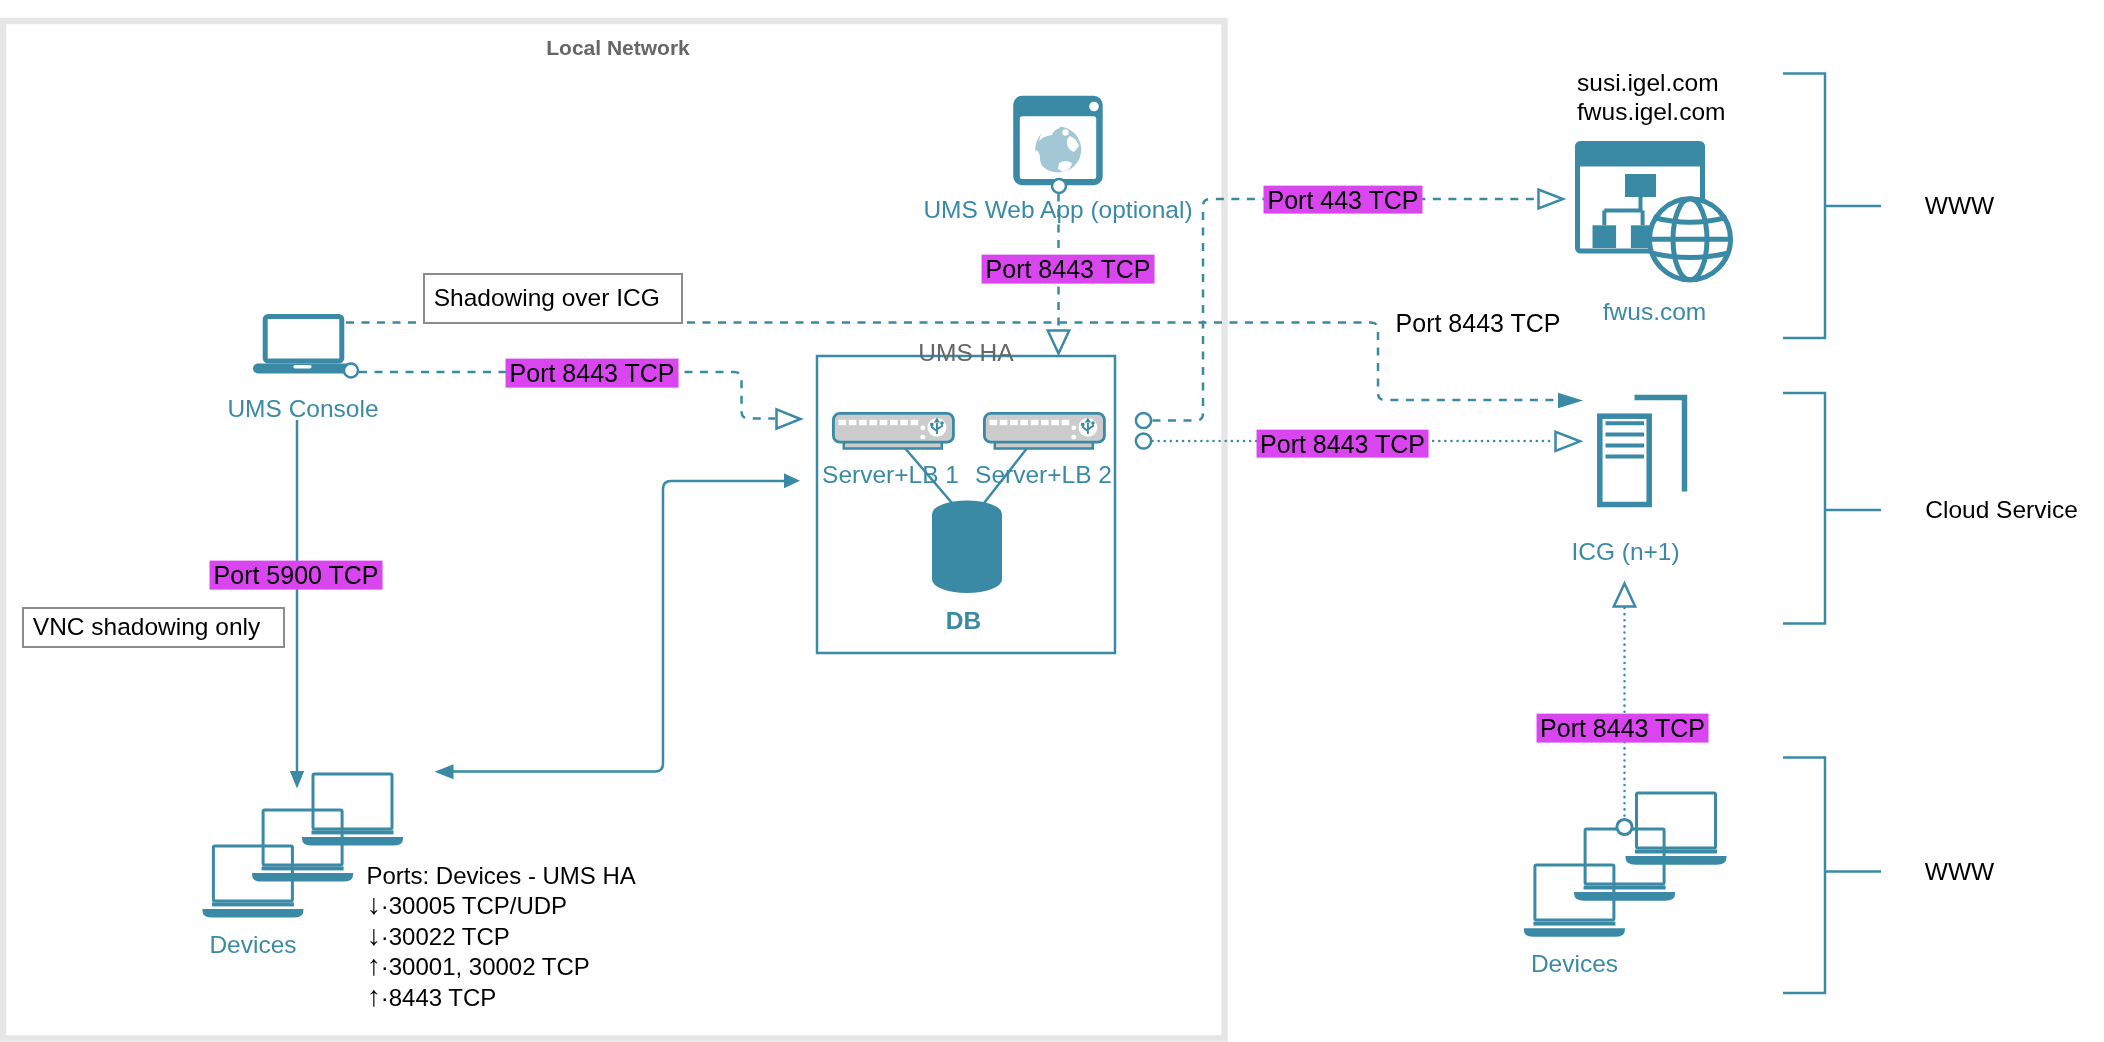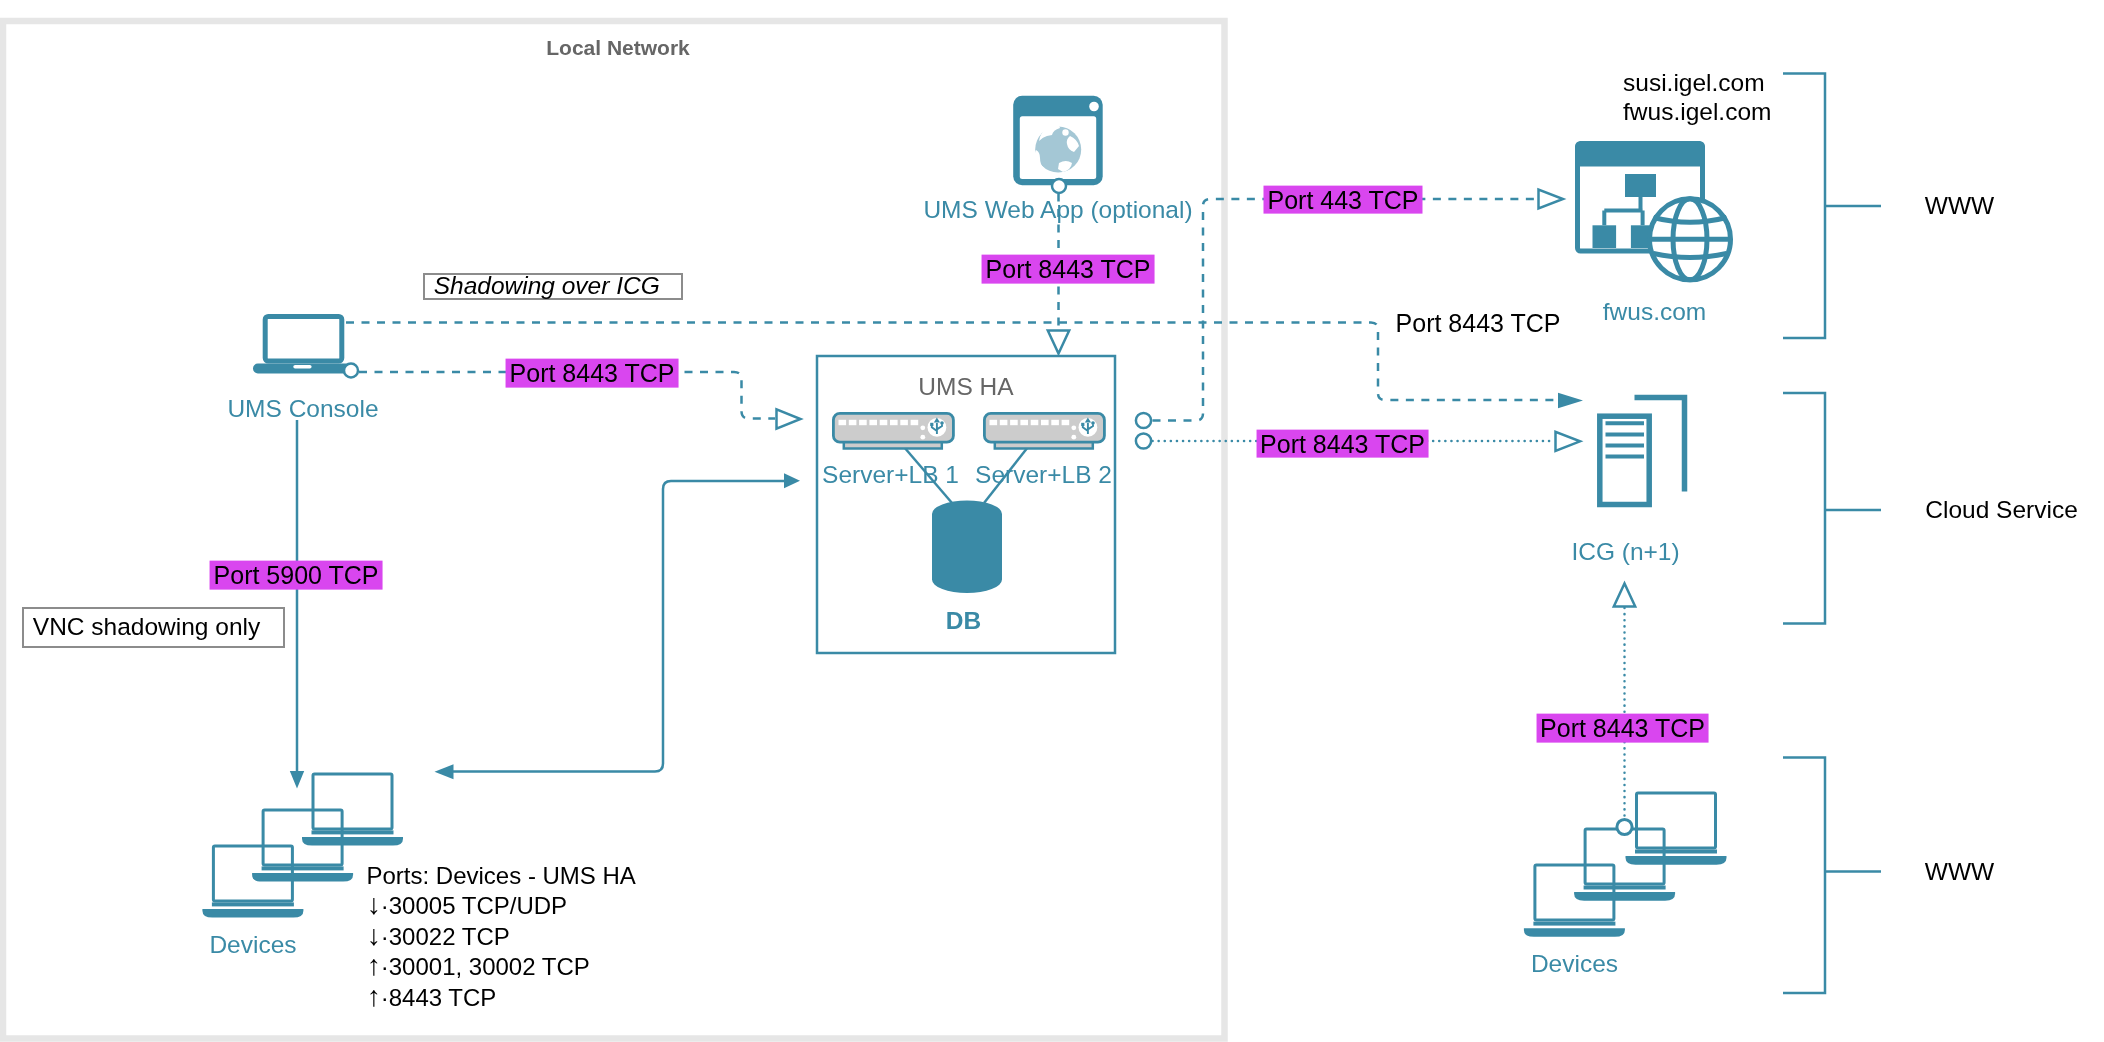--- a/index.html
+++ b/index.html
@@ -182,48 +182,48 @@
     <path d="M1783,757.5 H1825 V993 H1783"></path>
     <path d="M1825,871.5 H1881"></path>
   </g>
 </svg>
 
 <div class="lbl c title" style="left:618px;top:48px;">Local Network</div>
 
 <div class="lbl c teal" style="left:1058px;top:210px;">UMS Web App (optional)</div>
 <div class="lbl c blk bgw" style="left:1068px;top:269px;">Port 8443 TCP</div>
 
-<div class="note" style="left:422.7px;top:272.7px;width:260.5px;height:27px;font-style:italic;">
+<div class="note" style="left:422.7px;top:272.7px;width:260.5px;height:51px;">
       <span>Shadowing over ICG</span>
     </div>
 <div class="lbl c blk" style="left:1478px;top:322.5px;">Port 8443 TCP</div>
 <div class="lbl c blk bgw" style="left:592px;top:373px;">Port 8443 TCP</div>
 <div class="lbl c teal" style="left:303px;top:403px;margin-top:6px;">UMS Console</div>
 
-<div class="lbl c gray" style="left:966px;top:387px;">UMS HA</div>
+<div class="lbl c gray" style="left:966px;top:353px;">UMS HA</div>
 <div class="lbl c teal" style="left:890.5px;top:475px;">Server+LB 1</div>
 <div class="lbl c teal" style="left:1043.5px;top:475px;">Server+LB 2</div>
 <div class="lbl c teal" style="left:963.5px;top:620.5px;font-weight:bold;">DB</div>
 
 <div class="lbl c blk bgw" style="left:296px;top:574.9px;">Port 5900 TCP</div>
 <div class="note" style="left:21.8px;top:606.6px;width:263px;height:41.6px;">
       <span>VNC shadowing only</span>
     </div>
 
 <div class="lbl c teal" style="left:253px;top:944.5px;">Devices</div>
 
 <div class="ports" style="left:366.5px;top:861px;">
   <div>Ports: Devices - UMS HA</div>
   <div><span class="pa">↓</span><span>·30005 TCP/UDP</span></div>
   <div><span class="pa">↓</span><span>·30022 TCP</span></div>
   <div><span class="pa">↑</span><span>·30001, 30002 TCP</span></div>
   <div><span class="pa">↑</span><span>·8443 TCP</span></div>
 </div>
 
-<div class="domains" style="left:1577px;top:69px;margin-left:46px;">
+<div class="domains" style="left:1577px;top:69px;">
   <div>susi.igel.com</div>
   <div>fwus.igel.com</div>
 </div>
 <div class="lbl c teal" style="left:1654.5px;top:311.5px;">fwus.com</div>
 
 <div class="lbl c blk bgw" style="left:1343px;top:199.5px;">Port 443 TCP</div>
 <div class="lbl c blk bgw" style="left:1342.5px;top:443.5px;">Port 8443 TCP</div>
 <div class="lbl c teal" style="left:1625.5px;top:552px;">ICG (n+1)</div>
 <div class="lbl c blk bgw" style="left:1622.5px;top:728px;">Port 8443 TCP</div>
 <div class="lbl c teal" style="left:1574.5px;top:963.5px;">Devices</div>

